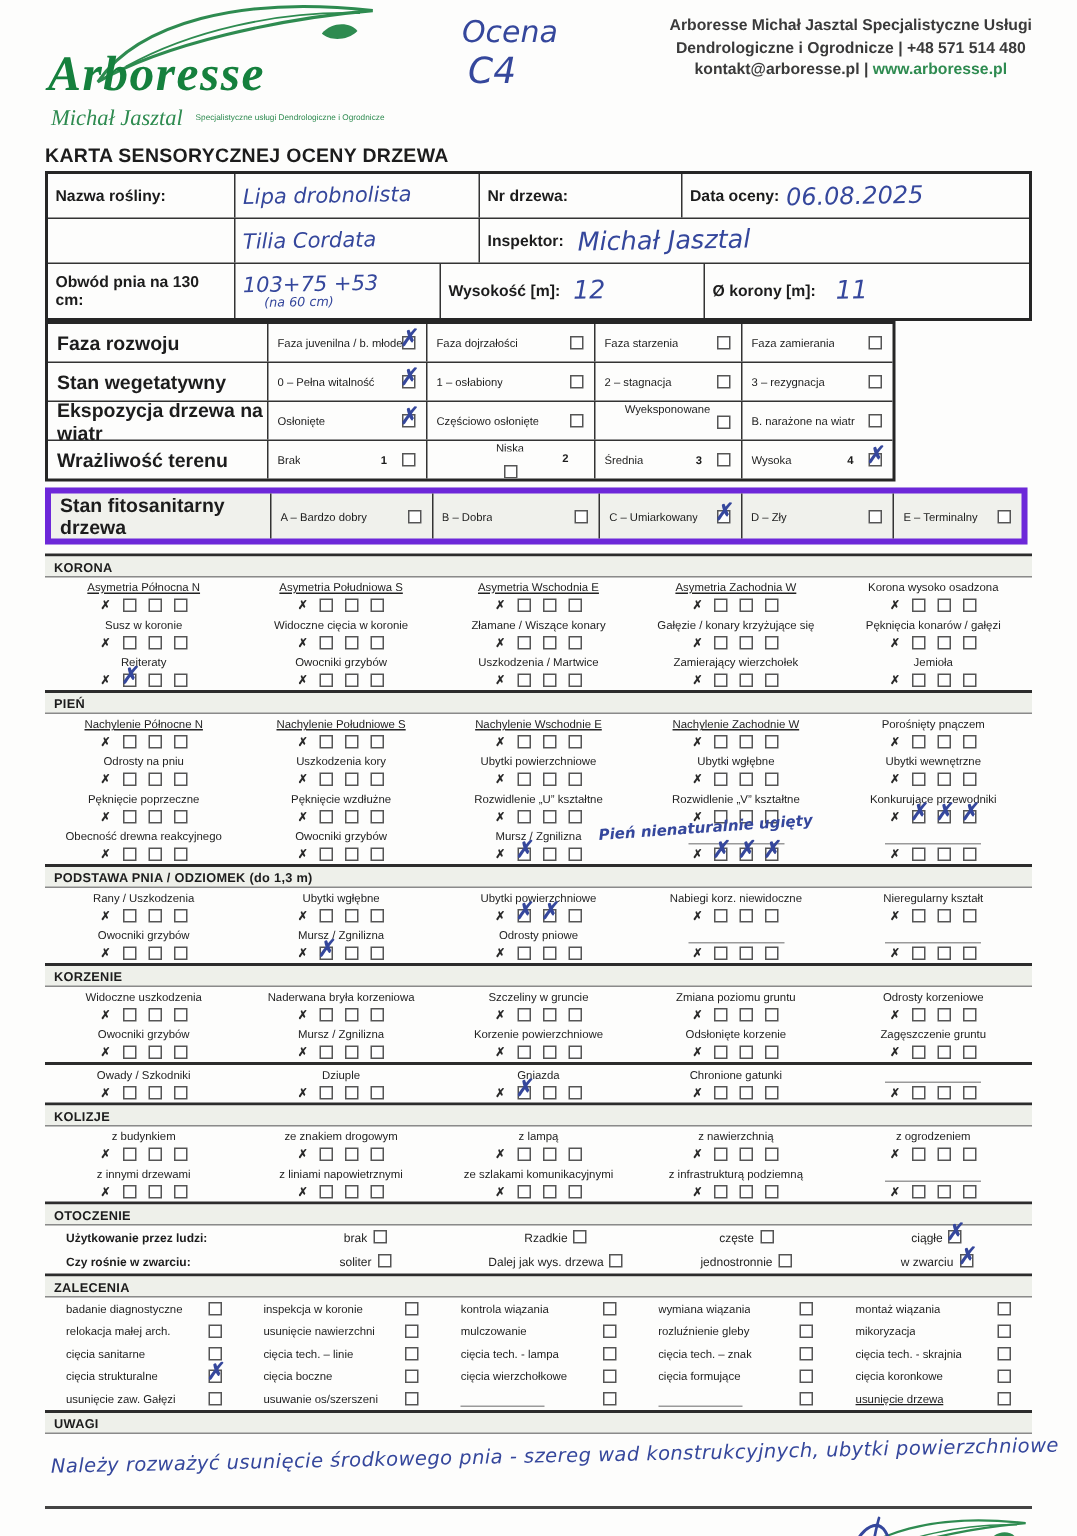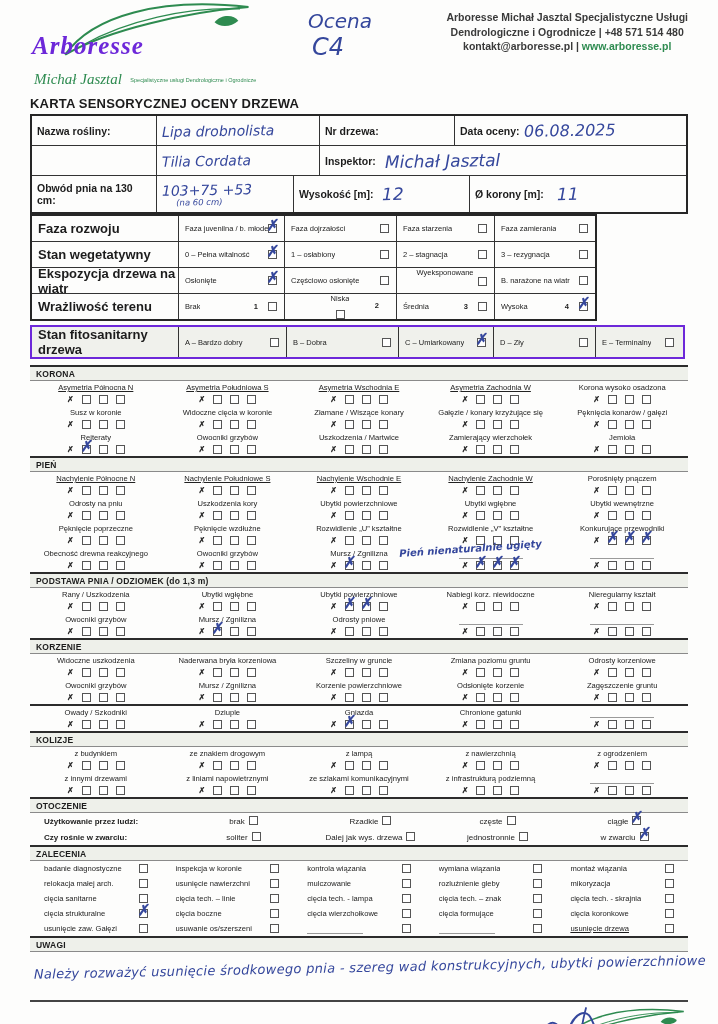--- a/index.html
+++ b/index.html
@@ -3,21 +3,21 @@
 <meta charset="utf-8">
 <style>
   html,body{margin:0;padding:0;background:#e8e8e8;}
   .page{width:718px;height:1024px;position:relative;background:#fdfdfc;font-family:"Liberation Sans",sans-serif;color:#1c1c1c;overflow:hidden;margin:0 auto;}
   .content{position:absolute;left:30px;top:0;width:658px;}
 
   
   .hdr{position:relative;height:94px;}
   .logo{position:absolute;left:0;top:0;width:240px;height:94px;}
   .leafsvg{position:absolute;left:28px;top:2px;}
-  .brand{position:absolute;left:2px;top:32px;font-family:"Liberation Serif",serif;font-style:italic;font-weight:600;font-size:25px;color:#6d28d9;letter-spacing:1px;}
+  .brand{position:absolute;left:2px;top:32px;font-family:"Liberation Serif",serif;font-style:italic;font-weight:600;font-size:33px;color:#15803d;letter-spacing:1px;}
   .owner-row{position:absolute;left:4px;top:70px;white-space:nowrap;}
   .owner{font-family:"Liberation Serif",serif;font-style:italic;font-size:15px;color:#2e8b50;}
   .tagline{display:inline-block;vertical-align:middle;font-size:5.5px;color:#2e8b50;line-height:6px;width:80px;margin-left:4px;}
   .grade{position:absolute;left:278px;top:8px;font-size:20px;line-height:26px;}
   .grade .g2{font-size:24px;margin-left:4px;}
   .contact{position:absolute;right:0;top:10px;text-align:center;font-size:10.5px;font-weight:700;color:#3a3a3a;line-height:1.4;}
   .contact .web{color:#2e8b50;}
 
   .title{font-size:13px;font-weight:700;letter-spacing:.2px;margin:2px 0 3px 0;}
 
@@ -33,21 +33,21 @@
   .ilabel{font-size:10.5px;font-weight:700;}
   .ival{font-size:14px;transform:rotate(-1deg);}
   .r1{height:29px;} .r2{height:29px;} .r3{height:36px;}
   .obw{display:block;line-height:12px;padding-top:3px;}
   .obw .note{font-size:8.5px;display:block;margin-left:14px;}
 
   
   .ctable{border:2px solid #262626;width:567px;box-sizing:border-box;margin-top:0;}
   .crow{display:flex;border-bottom:1px solid #333;height:25px;}
   .ctable .crow:last-child{border-bottom:none;}
-  .ftable{border:2px solid #6d28d9;width:655px;box-sizing:border-box;margin-top:4px;background:#f0f1ec;}
+  .ftable{border:4px solid #6d28d9;width:655px;box-sizing:border-box;margin-top:4px;background:#f0f1ec;}
   .ftable .crow{height:30px;border-bottom:none;}
   .clabel{width:147px;min-width:147px;font-size:13px;font-weight:700;display:flex;align-items:center;padding-left:6px;border-right:1px solid #333;box-sizing:border-box;}
   .ccell{display:flex;align-items:center;border-right:1px solid #333;box-sizing:border-box;padding:0 7px 0 6px;}
   .ccell:last-child{border-right:none;}
   .ctext{font-size:7.5px;white-space:nowrap;overflow:hidden;}
   .cnum{font-size:7.5px;font-weight:700;margin-left:auto;padding-right:10px;}
   .cb{width:7px;height:7px;border:1px solid #555;display:inline-block;position:relative;background:#fff;flex:none;}
   .ccell .cb{margin-left:auto;}
   .ccell .cnum + .cb{margin-left:0;}
   .hx{position:absolute;left:-3px;top:-7px;font-size:14px;line-height:14px;color:#35479c;font-weight:700;font-style:italic;transform:rotate(-8deg);pointer-events:none;}

